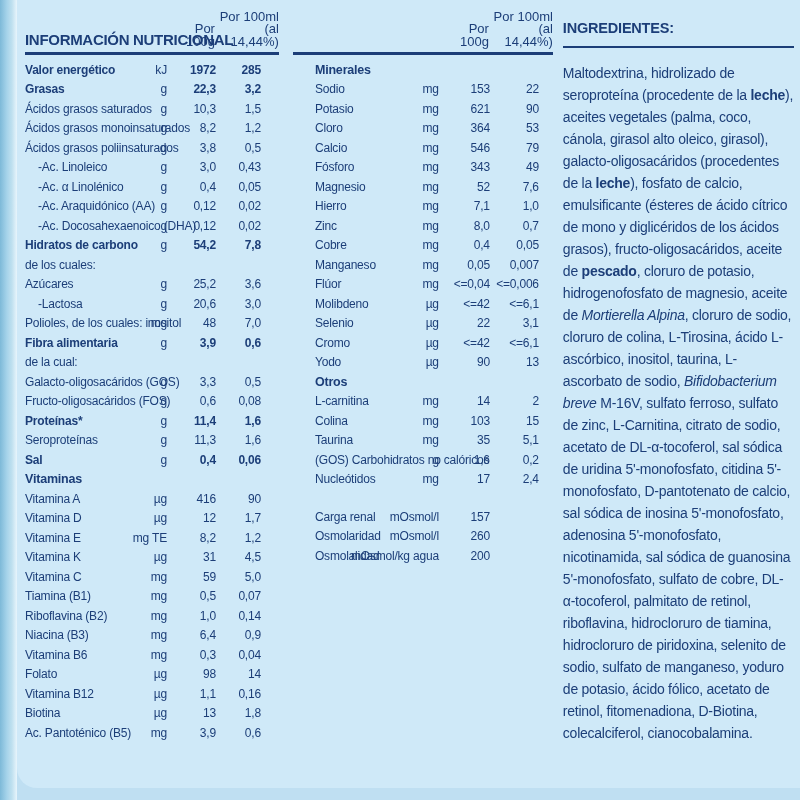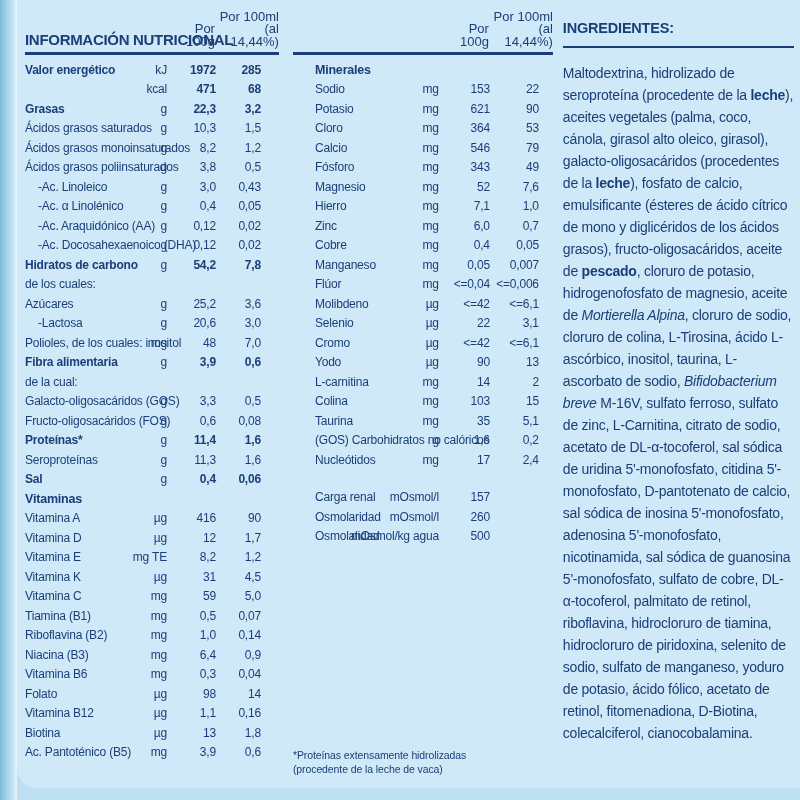--- a/index.html
+++ b/index.html
@@ -88,26 +88,20 @@
         <div class="hcell">Por 100ml
 (al 14,44%)</div>
       </div>
       <div class="rule"></div>
       <div class="rows">
           <div class="row b">
             <span class="lab">Valor energético</span>
             <span class="unit">kJ</span>
             <span class="v1">1972</span>
             <span class="v2">285</span>
-          </div>
-          <div class="row b">
-            <span class="lab"></span>
-            <span class="unit">kcal</span>
-            <span class="v1">471</span>
-            <span class="v2">68</span>
           </div>
           <div class="row b">
             <span class="lab">Grasas</span>
             <span class="unit">g</span>
             <span class="v1">22,3</span>
             <span class="v2">3,2</span>
           </div>
           <div class="row ">
             <span class="lab">Ácidos grasos saturados</span>
             <span class="unit">g</span>
@@ -363,21 +357,21 @@
           </div>
           <div class="row ">
             <span class="lab">Hierro</span>
             <span class="unit">mg</span>
             <span class="v1">7,1</span>
             <span class="v2">1,0</span>
           </div>
           <div class="row ">
             <span class="lab">Zinc</span>
             <span class="unit">mg</span>
-            <span class="v1">6,0</span>
+            <span class="v1">8,0</span>
             <span class="v2">0,7</span>
           </div>
           <div class="row ">
             <span class="lab">Cobre</span>
             <span class="unit">mg</span>
             <span class="v1">0,4</span>
             <span class="v2">0,05</span>
           </div>
           <div class="row ">
             <span class="lab">Manganeso</span>
@@ -407,20 +401,26 @@
             <span class="lab">Cromo</span>
             <span class="unit">µg</span>
             <span class="v1">&lt;=42</span>
             <span class="v2">&lt;=6,1</span>
           </div>
           <div class="row ">
             <span class="lab">Yodo</span>
             <span class="unit">µg</span>
             <span class="v1">90</span>
             <span class="v2">13</span>
+          </div>
+          <div class="row s">
+            <span class="lab">Otros</span>
+            <span class="unit"></span>
+            <span class="v1"></span>
+            <span class="v2"></span>
           </div>
           <div class="row ">
             <span class="lab">L-carnitina</span>
             <span class="unit">mg</span>
             <span class="v1">14</span>
             <span class="v2">2</span>
           </div>
           <div class="row ">
             <span class="lab">Colina</span>
             <span class="unit">mg</span>
@@ -456,25 +456,24 @@
           </div>
           <div class="row ">
             <span class="lab">Osmolaridad</span>
             <span class="unit">mOsmol/l</span>
             <span class="v1">260</span>
             <span class="v2"></span>
           </div>
           <div class="row ">
             <span class="lab">Osmolalidad</span>
             <span class="unit">mOsmol/kg agua</span>
-            <span class="v1">500</span>
+            <span class="v1">200</span>
             <span class="v2"></span>
           </div>
         </div>
-      <div class="footnote">*Proteínas extensamente hidrolizadas (procedente de la leche de vaca)</div>
     </div>
 
     <div class="col col3">
       <h2>INGREDIENTES:</h2>
       <div class="rule"></div>
       <p class="ingredients-text"><span>Maltodextrina, hidrolizado de seroproteína (procedente de la </span><span class="seg-b">leche</span><span>), aceites vegetales (palma, coco, cánola, girasol alto oleico, girasol), galacto-oligosacáridos (procedentes de la </span><span class="seg-b">leche</span><span>), fosfato de calcio, emulsificante (ésteres de ácido cítrico de mono y diglicéridos de los ácidos grasos), fructo-oligosacáridos, aceite de </span><span class="seg-b">pescado</span><span>, cloruro de potasio, hidrogenofosfato de magnesio, aceite de </span><span class="seg-i">Mortierella Alpina</span><span>, cloruro de sodio, cloruro de colina, L-Tirosina, ácido L-ascórbico, inositol, taurina, L-ascorbato de sodio, </span><span class="seg-i">Bifidobacterium breve</span><span> M-16V, sulfato ferroso, sulfato de zinc, L-Carnitina, citrato de sodio, acetato de DL-α-tocoferol, sal sódica de uridina 5'-monofosfato, citidina 5'-monofosfato, D-pantotenato de calcio, sal sódica de inosina 5'-monofosfato, adenosina 5'-monofosfato, nicotinamida, sal sódica de guanosina 5'-monofosfato, sulfato de cobre, DL-α-tocoferol, palmitato de retinol, riboflavina, hidrocloruro de tiamina, hidrocloruro de piridoxina, selenito de sodio, sulfato de manganeso, yoduro de potasio, ácido fólico, acetato de retinol, fitomenadiona, D-Biotina, colecalciferol, cianocobalamina.</span></p>
     </div>
 
   </div>
 </div>

